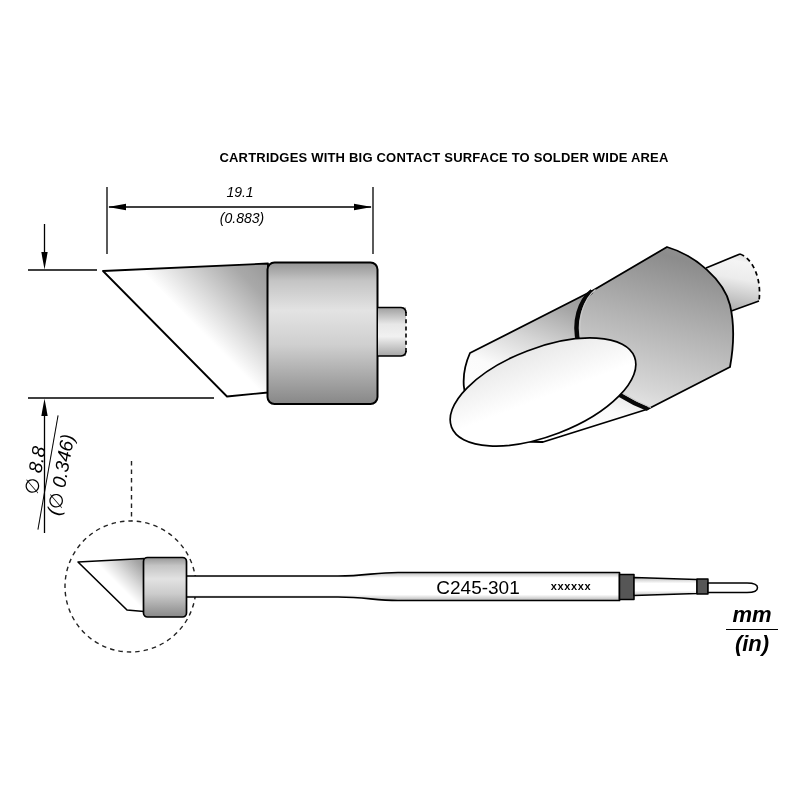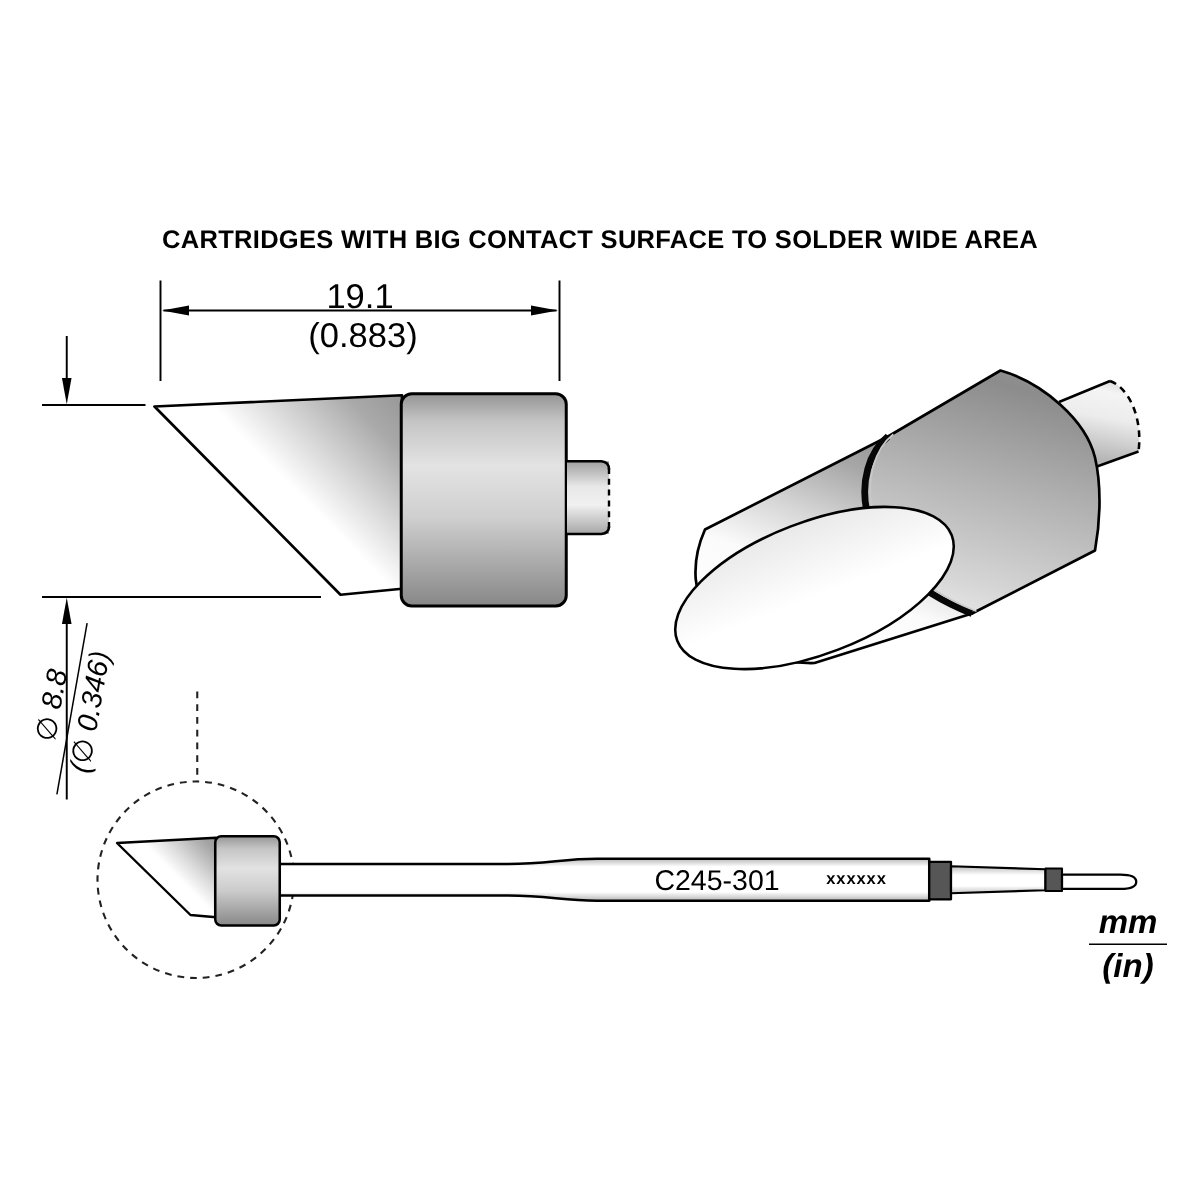--- a/index.html
+++ b/index.html
@@ -1,21 +1,21 @@
 <!DOCTYPE html>
 <html><head>
 <meta charset="utf-8">
 <style>
   html,body{margin:0;padding:0;background:#ffffff;}
   .canvas{position:relative;width:800px;height:800px;background:#ffffff;overflow:hidden;
           font-family:"Liberation Sans","DejaVu Sans",sans-serif;color:#000;}
   .canvas svg{position:absolute;left:0;top:0;}
   .txt{position:absolute;white-space:nowrap;}
-  .title{font-size:17px;font-weight:bold;letter-spacing:0.2px;transform:translateX(-50%);}
-  .dim{font-size:23px;transform:translateX(-50%);}
+  .title{font-size:13px;font-weight:bold;letter-spacing:0.2px;transform:translateX(-50%);margin-left:44px;}
+  .dim{font-size:14px;font-style:italic;transform:translateX(-50%);}
   .partlabel{font-size:19px;transform:translateX(-50%);}
   .marking{font-size:11px;font-weight:bold;letter-spacing:0.6px;transform:translateX(-50%);}
   .frac{position:absolute;text-align:center;}
   .frac .top{display:block;border-bottom:1.8px solid #000;padding:0 3px 1px 3px;}
   .frac .bot{display:block;padding-top:1px;}
   .dia-frac{left:-10px;top:448px;width:116px;font-size:19px;font-style:italic;
             transform:rotate(-80deg);transform-origin:center center;line-height:23px;}
   .unit-frac{left:726px;top:602px;width:52px;font-size:22px;font-style:italic;font-weight:bold;line-height:26px;}
 </style>
 </head>

